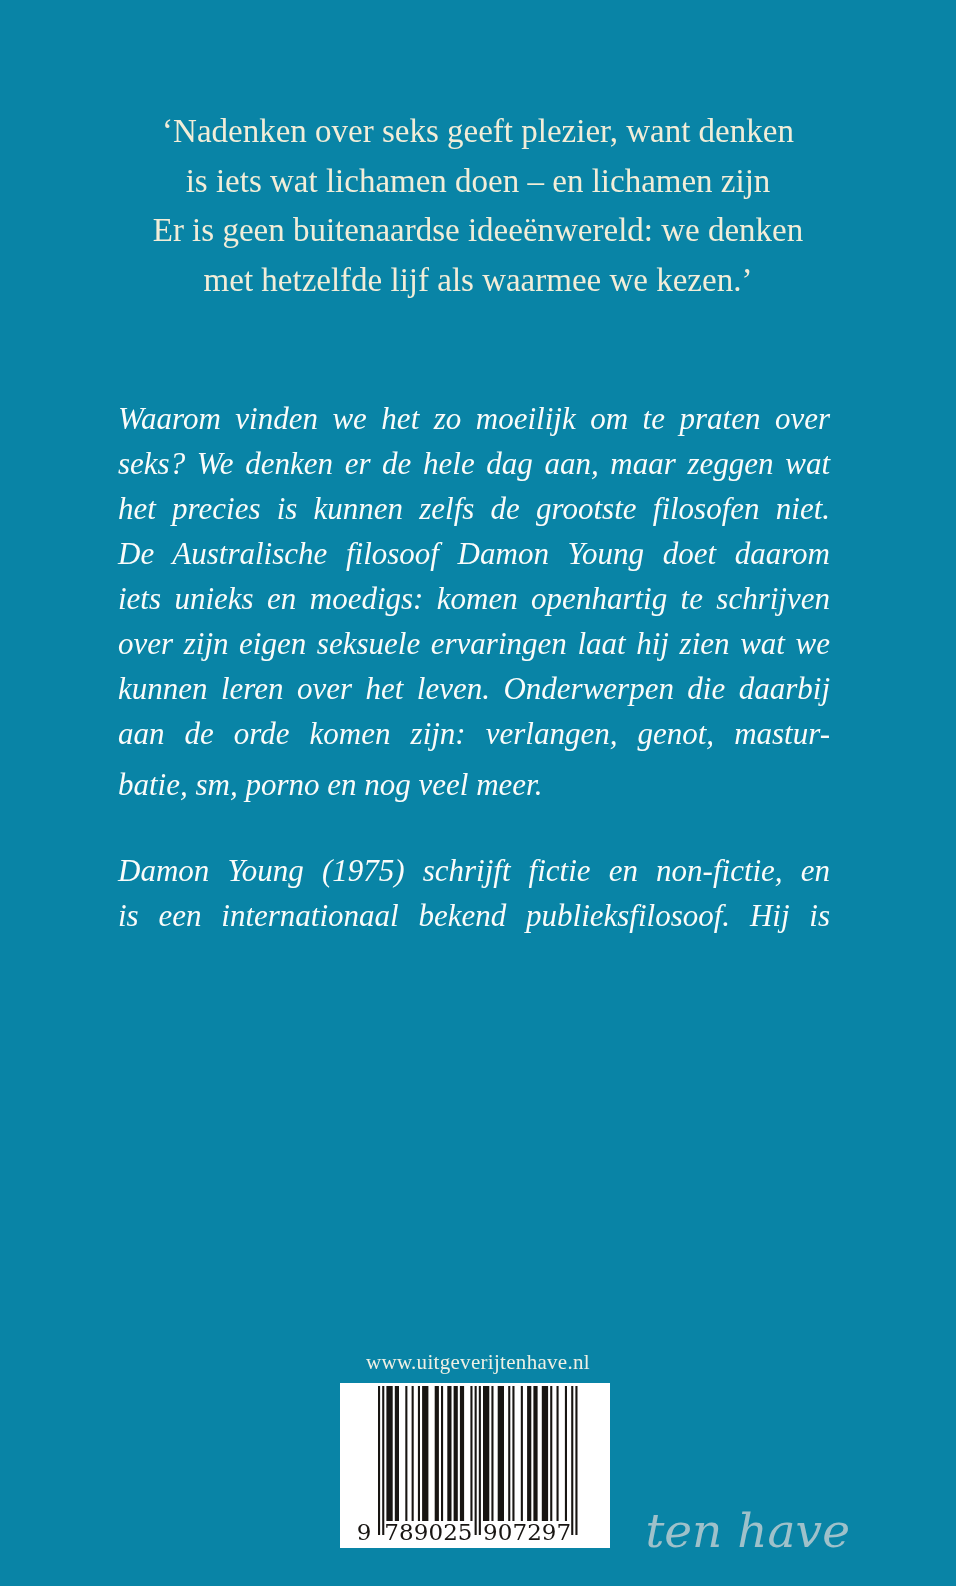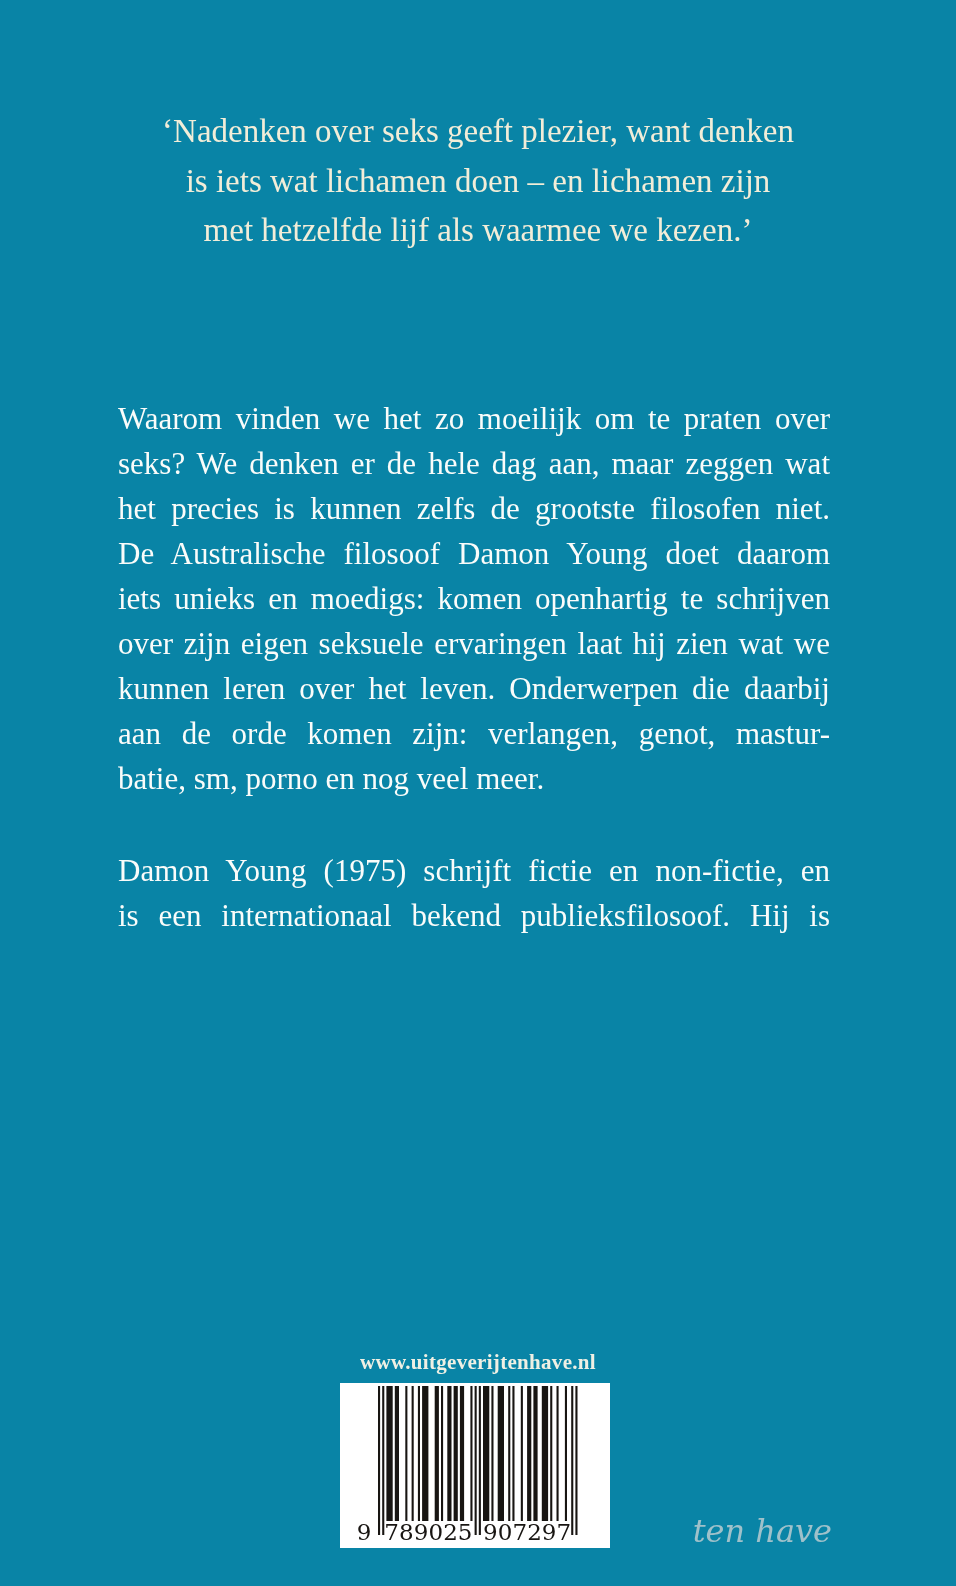--- a/index.html
+++ b/index.html
@@ -41,65 +41,68 @@
     color: var(--body-text);
     font-size: 31px;
     line-height: 45px;
   }
   .paragraph-1 { top: 396px; }
   .paragraph-2 { top: 848px; }
   .body-line {
     text-align: justify;
     text-align-last: justify;
     text-justify: inter-word;
+    font-style: italic;
   }
   .body-line.last {
     text-align-last: left;
+    margin-top: 6px;
   }
   .website-url {
     position: absolute;
     top: 1348px;
     left: 0;
     width: 100%;
     text-align: center;
     font-size: 21px;
     line-height: 28px;
-    font-weight: bold;
+    font-weight: normal;
     letter-spacing: 0.3px;
     color: var(--url);
   }
   .barcode-box {
     position: absolute;
     left: 340px;
     top: 1383px;
     width: 270px;
     height: 165px;
     background: var(--barcode-bg);
   }
   .barcode-box svg { display: block; width: 270px; height: 165px; }
   .publisher-logo {
     position: absolute;
     top: 1506px;
-    right: 124px;
+    right: 106px;
     font-family: "DejaVu Serif", serif;
     font-style: italic;
-    font-size: 32px;
+    font-size: 47px;
     line-height: 50px;
     color: var(--logo);
     white-space: nowrap;
   }
 </style>
 </head>
 <body>
 
 <div class="cover">
 
   <div class="quote-block">
       <div class="quote-line">‘Nadenken over seks geeft plezier, want denken</div>
       <div class="quote-line">is iets wat lichamen doen – en lichamen zijn</div>
+      <div class="quote-line">Er is geen buitenaardse ideeënwereld: we denken</div>
       <div class="quote-line">met hetzelfde lijf als waarmee we kezen.’</div>
     </div>
 
   <div class="body-paragraph paragraph-1">
       <div class="body-line">Waarom vinden we het zo moeilijk om te praten over</div>
       <div class="body-line">seks? We denken er de hele dag aan, maar zeggen wat</div>
       <div class="body-line">het precies is kunnen zelfs de grootste filosofen niet.</div>
       <div class="body-line">De Australische filosoof Damon Young doet daarom</div>
       <div class="body-line">iets unieks en moedigs: komen openhartig te schrijven</div>
       <div class="body-line">over zijn eigen seksuele ervaringen laat hij zien wat we</div>

